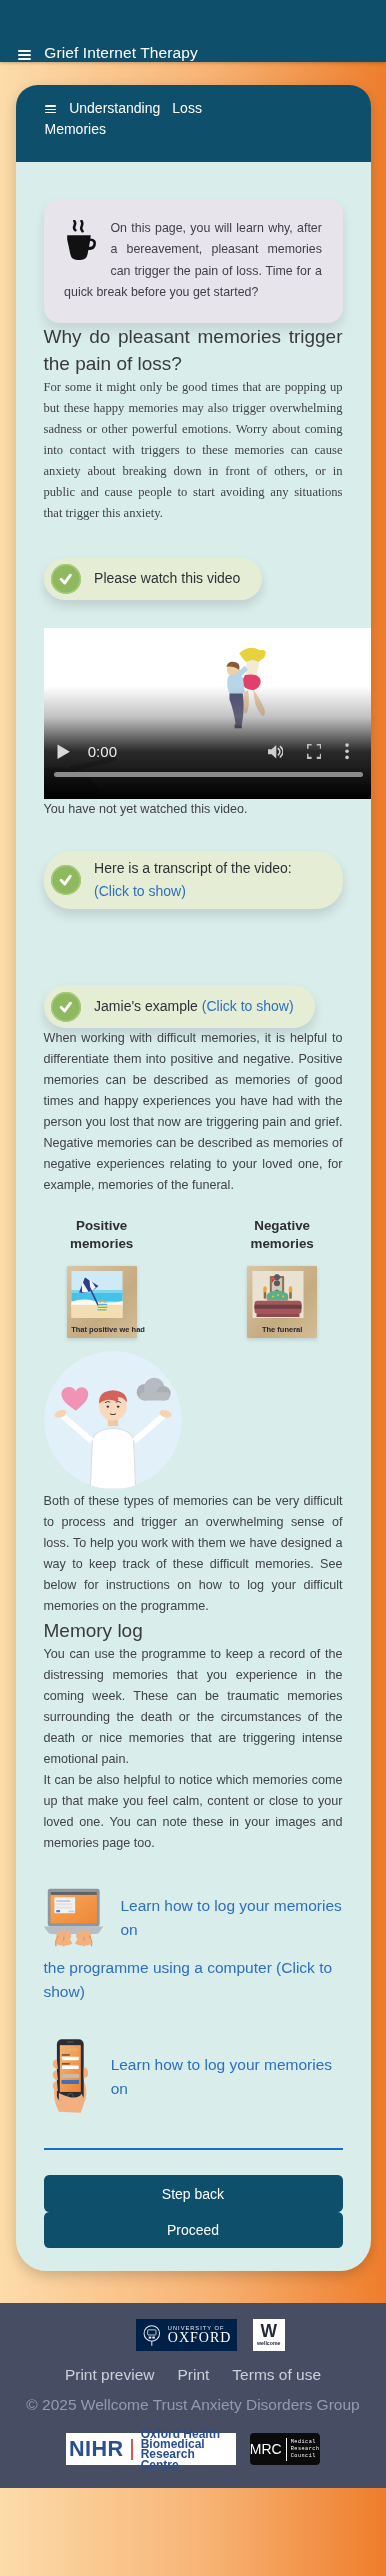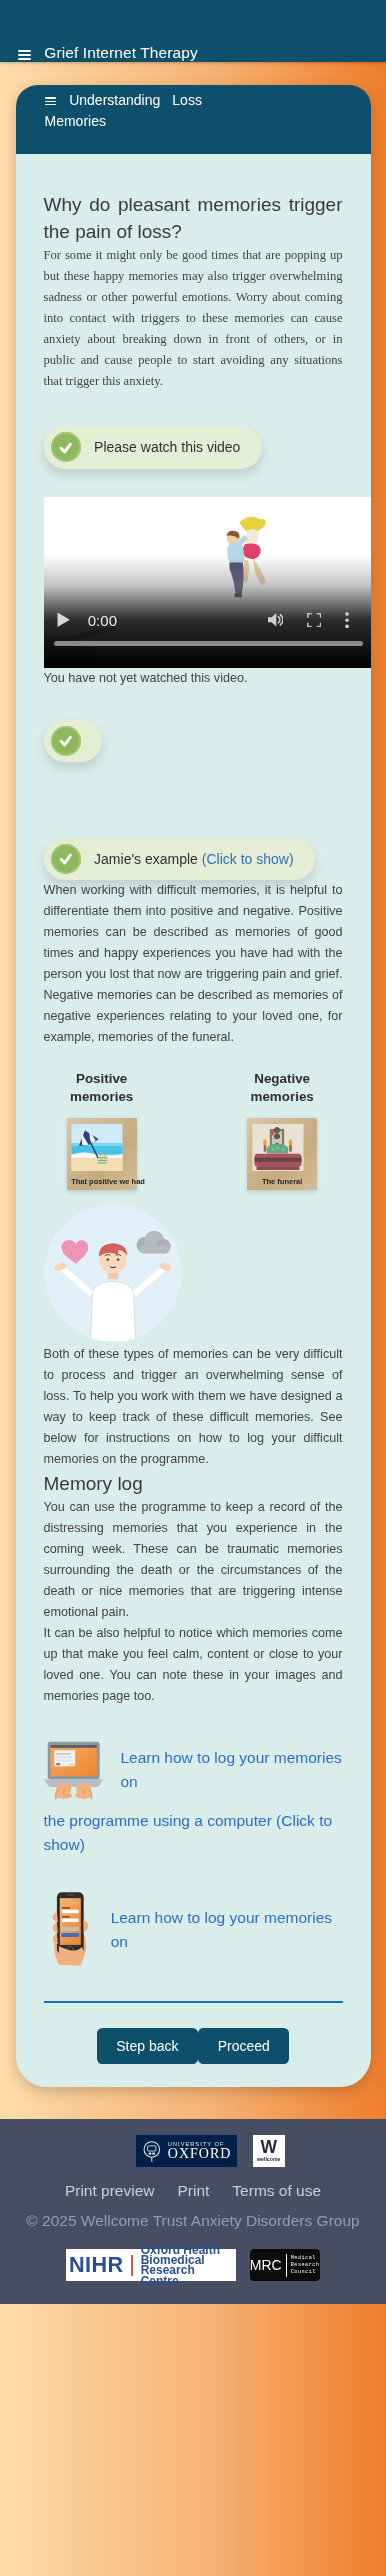--- a/index.html
+++ b/index.html
@@ -9,21 +9,21 @@
     background:linear-gradient(90deg,#fcdcaa 0%,#f7b273 55%,#ee7d2b 100%);
     color:#3f4045;
   }
   
   .topbar{height:62px;background:#0e4f6b;display:flex;align-items:flex-end;padding-left:17.5px;box-shadow:0 1px 3.1px rgba(0,0,0,.25);}
   .burger{display:inline-block;width:13.4px;}
   .burger i{display:block;height:1.8px;background:#fff;border-radius:1px;margin:2.3px 0;}
   .topbar h1{color:#fff;font-size:15.5px;font-weight:500;margin:0 0 0 13.4px;letter-spacing:0.1px;}
   
   .card{margin:23px 15.5px 0;border-radius:21.6px 21.6px 31px 31px;overflow:hidden;box-shadow:0 4.1px 12.4px rgba(0,0,0,.18);}
-  .cardnav{background:#0e4f6b;padding:5px 0 23px 29px;}
+  .cardnav{background:#0e4f6b;padding:13px 0 23px 29px;}
   .crumbwrap{width:227px;color:#fff;font-size:14px;line-height:20.6px;word-spacing:8.2px;}
   .crumbwrap .burger{width:11.3px;vertical-align:middle;margin-right:13.4px;}
   .crumbwrap .burger i{height:1.5px;margin:1.8px 0;}
   .content{background:#d9edeb;padding:37px 28px 23px;}
   
   .quote{background:#e8e4ec;border-radius:15.5px;padding:18.5px 20.6px;box-shadow:0 6.2px 11.3px rgba(0,0,0,.10);}
   .quote .cup{float:left;width:34px;height:43px;margin:2.1px 12.4px 3.1px 0;}
   .quote p{margin:0;font-size:12.4px;line-height:21.6px;text-align:justify;color:#3e3f47;}
   
   h2.h{font-size:19px;font-weight:500;color:#3a3a3c;line-height:27px;text-align:justify;margin:0;}
@@ -58,21 +58,21 @@
   .polaroid .ph{width:52px;height:47px;overflow:hidden;}
   .polaroid .cap{font-size:7.5px;font-weight:bold;color:#26262a;margin-top:6.2px;white-space:nowrap;}
   
   .balance{width:138px;height:138px;margin:13.4px auto 0;}
   
   .linkrow{margin-top:32px;font-size:15.5px;line-height:24px;color:#2e6fc2;cursor:pointer;}
   .linkrow .row1{display:flex;align-items:center;gap:17.5px;}
   .linkrow .row2{display:block;margin-top:7.2px;}
   
   .divider{border:none;border-top:2.1px solid #1a6ec0;margin:30px 0 0;}
-  .actions{display:flex;justify-content:center;margin-top:25px;}
+  .actions{display:flex;justify-content:space-between;margin-top:25px;flex-direction:column;}
   .btn{background:#0e4f6b;color:#fff;border:none;border-radius:5.2px;font-size:14px;
        font-family:"Liberation Sans",sans-serif;padding:10.3px 19.6px;min-width:77px;cursor:pointer;}
   
   footer{margin-top:32px;background:#474e64;padding:15.5px 0 23px;}
   .logorow{display:flex;justify-content:center;align-items:center;gap:15.5px;padding-left:35px;}
   .oxford{width:101px;height:32px;background:#002147;display:flex;align-items:center;justify-content:center;gap:6.2px;}
   .oxford .crest{width:19.6px;height:24px;}
   .oxford .t1{color:#e8eaf0;font-size:5.7px;letter-spacing:1px;}
   .oxford .t2{color:#fff;font-family:"Liberation Serif",serif;font-size:14px;letter-spacing:1px;line-height:13.4px;}
   .wellcome{width:32px;height:32px;background:#fff;display:flex;flex-direction:column;align-items:center;justify-content:center;}
@@ -112,20 +112,29 @@
 
   <nav class="cardnav">
     <div class="crumbwrap">
       <span class="burger"><i></i><i></i><i></i></span><span>Understanding Loss Memories</span>
     </div>
   </nav>
 
   <div class="content">
 
     
+    <div class="quote">
+      <svg class="cup" viewBox="0 0 66 84">
+        <path d="M22 20 C14 13 26 10 20 2" stroke="#111" stroke-width="5" fill="none" stroke-linecap="round"></path>
+        <path d="M36 22 C28 14 40 11 34 2" stroke="#111" stroke-width="5" fill="none" stroke-linecap="round"></path>
+        <path d="M6 30 L52 30 L51 40 L46 66 Q44 78 32 78 L26 78 Q14 78 12 66 L6 38 Z" fill="#111"></path>
+        <path d="M51 36 q14 1 11 13 q-3 12 -16 9 l1.5 -6 q8 2 9.5 -4.5 q1.5 -7 -7 -7 Z" fill="#111"></path>
+      </svg>
+      <p>On this page, you will learn why, after a bereavement, pleasant memories can trigger the pain of loss. Time for a quick break before you get started?</p>
+    </div>
 
     
     <h2 class="h mt-h1">Why do pleasant memories trigger the pain of loss?</h2>
     <p class="body mt-p1">For some it might only be good times that are popping up but these happy memories may also trigger overwhelming sadness or other powerful emotions. Worry about coming into contact with triggers to these memories can cause anxiety about breaking down in front of others, or in public and cause people to start avoiding any situations that trigger this anxiety.</p>
 
     <div class="pill mt-pill1">
       <span class="check">
         <svg viewBox="0 0 30 30">
             <path d="M6 16 L13 23 L24 8" stroke="#fff" stroke-width="5.5" fill="none" stroke-linecap="round" stroke-linejoin="round"></path>
           </svg>
@@ -177,20 +186,21 @@
 
     <p class="body mt-status">You have not yet watched this video.</p>
 
     
     <div class="pill wide mt-transcript">
       <span class="check">
         <svg viewBox="0 0 30 30">
             <path d="M6 16 L13 23 L24 8" stroke="#fff" stroke-width="5.5" fill="none" stroke-linecap="round" stroke-linejoin="round"></path>
           </svg>
       </span>
+      <span class="txt"><span>Here is a transcript of the video: </span><span class="link">(Click to show)</span></span>
     </div>
 
     
     <div class="pill mt-jamie">
       <span class="check">
         <svg viewBox="0 0 30 30">
             <path d="M6 16 L13 23 L24 8" stroke="#fff" stroke-width="5.5" fill="none" stroke-linecap="round" stroke-linejoin="round"></path>
           </svg>
       </span>
       <span class="txt"><span>Jamie's example </span><span class="link">(Click to show)</span></span>

